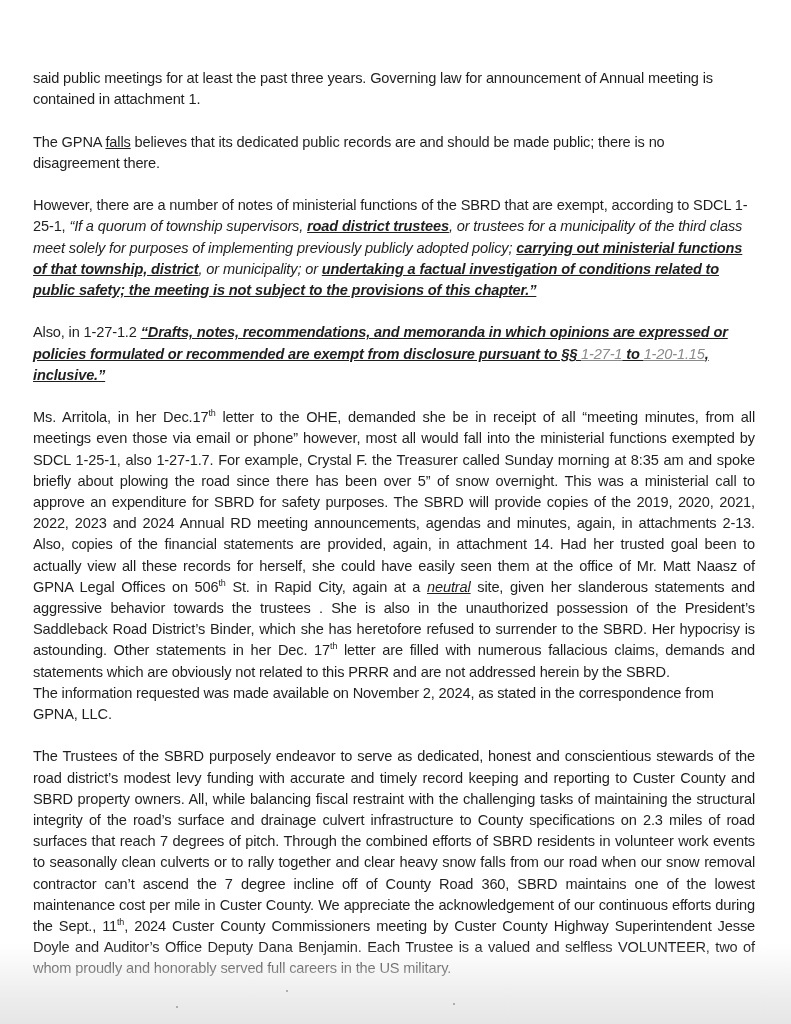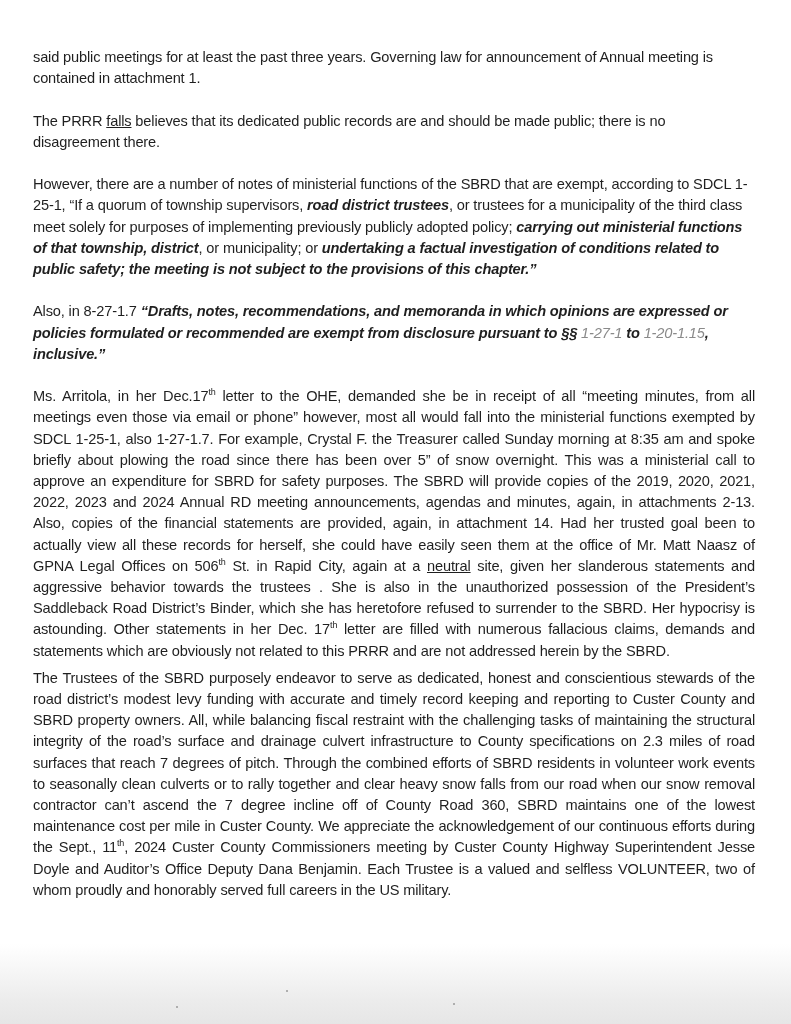--- a/index.html
+++ b/index.html
@@ -11,40 +11,40 @@
     height: 1024px;
     overflow: hidden;
     background: #ffffff;
     position: relative;
     font-family: "Liberation Sans", "DejaVu Sans", sans-serif;
     color: #1f1f1f;
   }
   .page {
     position: absolute;
     left: 33px;
-    top: 47px;
+    top: 68px;
     width: 722px;
     font-size: 14.6px;
     line-height: 21.2px;
     letter-spacing: -0.15px;
   }
   .para {
     margin: 0 0 21.2px 0;
     text-align: left;
   }
   .para.justify {
     text-align: justify;
   }
   .para.tight {
-    margin-bottom: 6px;
+    margin-bottom: 0;
   }
   .u { text-decoration: underline; }
-  .i { }
-  .bi { font-weight: bold; font-style: italic; }
-  .ref { color: #8a8a8a; font-style: italic; font-weight: normal; cursor: pointer; }
+  .i { font-style: italic; }
+  .bi { font-weight: bold; font-style: italic; text-decoration: underline; }
+  .ref { color: #8a8a8a; font-style: italic; font-weight: normal; cursor: pointer; text-decoration: underline; }
   sup { font-size: 9px; line-height: 0; vertical-align: super; }
   .bottom-fade {
     position: absolute;
     left: 0;
     right: 0;
     bottom: 0;
     height: 80px;
     background: linear-gradient(to bottom, rgba(255,255,255,0) 0%, #ececec 70%, #e6e6e6 100%);
     pointer-events: none;
   }
@@ -59,35 +59,38 @@
 </head>
 <body>
 
 <div class="page">
 
   <p class="para">
     <span>said public meetings for at least the past three years.  Governing law for announcement of Annual meeting is contained in attachment 1.</span>
   </p>
 
   <p class="para">
-    <span>The PRRR </span><span class="u">falls</span><span> believes that its dedicated public records are and should be made public; there is no disagreement there.</span>
+    <span>The GPNA </span><span class="u">falls</span><span> believes that its dedicated public records are and should be made public; there is no disagreement there.</span>
   </p>
 
   <p class="para">
     <span>However, there are a number of notes of ministerial functions of the SBRD that are exempt, according to SDCL 1-25-1, </span><span class="i">“If a quorum of township supervisors, </span><span class="bi">road district trustees</span><span class="i">, or trustees for a municipality of the third class meet solely for purposes of implementing previously publicly adopted policy; </span><span class="bi">carrying out ministerial functions of that township, district</span><span class="i">, or municipality; or </span><span class="bi">undertaking a factual investigation of conditions related to public safety; the meeting is not subject to the provisions of this chapter.”</span>
   </p>
 
   <p class="para">
-    <span>Also, in 8-27-1.7 </span><span class="bi">“Drafts, notes, recommendations, and memoranda in which opinions are expressed or policies formulated or recommended are exempt from disclosure pursuant to §§ </span><span class="ref">1-27-1</span><span class="bi"> to </span><span class="ref">1-20-1.15</span><span class="bi">, inclusive.”</span>
+    <span>Also, in 1-27-1.2 </span><span class="bi">“Drafts, notes, recommendations, and memoranda in which opinions are expressed or policies formulated or recommended are exempt from disclosure pursuant to §§ </span><span class="ref">1-27-1</span><span class="bi"> to </span><span class="ref">1-20-1.15</span><span class="bi">, inclusive.”</span>
   </p>
 
   <p class="para justify tight">
     <span>Ms. Arritola, in her Dec.17</span><sup>th</sup><span> letter to the OHE, demanded she be in receipt of all “meeting minutes, from all meetings even those via email or phone” however, most all would fall into the ministerial functions exempted by SDCL 1-25-1, also 1-27-1.7.  For example, Crystal F. the Treasurer called Sunday morning at 8:35 am and spoke briefly about plowing the road since there has been over 5” of snow overnight.  This was a ministerial call to approve an expenditure for SBRD for safety purposes.  The SBRD will provide copies of the 2019, 2020, 2021, 2022, 2023 and 2024 Annual RD meeting announcements, agendas and minutes, again, in attachments 2-13.  Also, copies of the financial statements are provided, again, in attachment 14.  Had her trusted goal been to actually view all these records for herself, she could have easily seen them at the office of Mr. Matt Naasz of GPNA Legal Offices on 506</span><sup>th</sup><span> St. in Rapid City, again at a </span><span class="u i">neutral</span><span> site, given her slanderous statements and aggressive behavior towards the trustees .  She is also in the unauthorized possession of the President’s Saddleback Road District’s Binder, which she has heretofore refused to surrender to the SBRD. Her hypocrisy is astounding.  Other statements in her Dec. 17</span><sup>th</sup><span> letter are filled with numerous fallacious claims, demands and statements which are obviously not related to this PRRR and are not addressed herein by the SBRD.</span>
   </p>
 
+  <p class="para">
+    <span>The information requested was made available on November 2, 2024, as stated in the correspondence from GPNA, LLC.</span>
+  </p>
 
   <p class="para justify">
     <span>The Trustees of the SBRD purposely endeavor to serve as dedicated, honest and conscientious stewards of the road district’s modest levy funding with accurate and timely record keeping and reporting to Custer County and SBRD property owners.  All, while balancing fiscal restraint with the challenging tasks of maintaining the structural integrity of the road’s surface and drainage culvert infrastructure to County specifications on 2.3 miles of road surfaces that reach 7 degrees of pitch.  Through the combined efforts of SBRD residents in volunteer work events to seasonally clean culverts or to rally together and clear heavy snow falls from our road when our snow removal contractor can’t ascend the 7 degree incline off of County Road 360, SBRD maintains one of the lowest maintenance cost per mile in Custer County.  We appreciate the acknowledgement of our continuous efforts during the Sept., 11</span><sup>th</sup><span>, 2024 Custer County Commissioners meeting by Custer County Highway Superintendent Jesse Doyle and Auditor’s Office Deputy Dana Benjamin.  Each Trustee is a valued and selfless VOLUNTEER, two of whom proudly and honorably served full careers in the US military.</span>
   </p>
 
 </div>
 
 <div class="bottom-fade"></div>
 <div class="speck" style="left:286px; top:990px;"></div>
 <div class="speck" style="left:176px; top:1006px;"></div>

